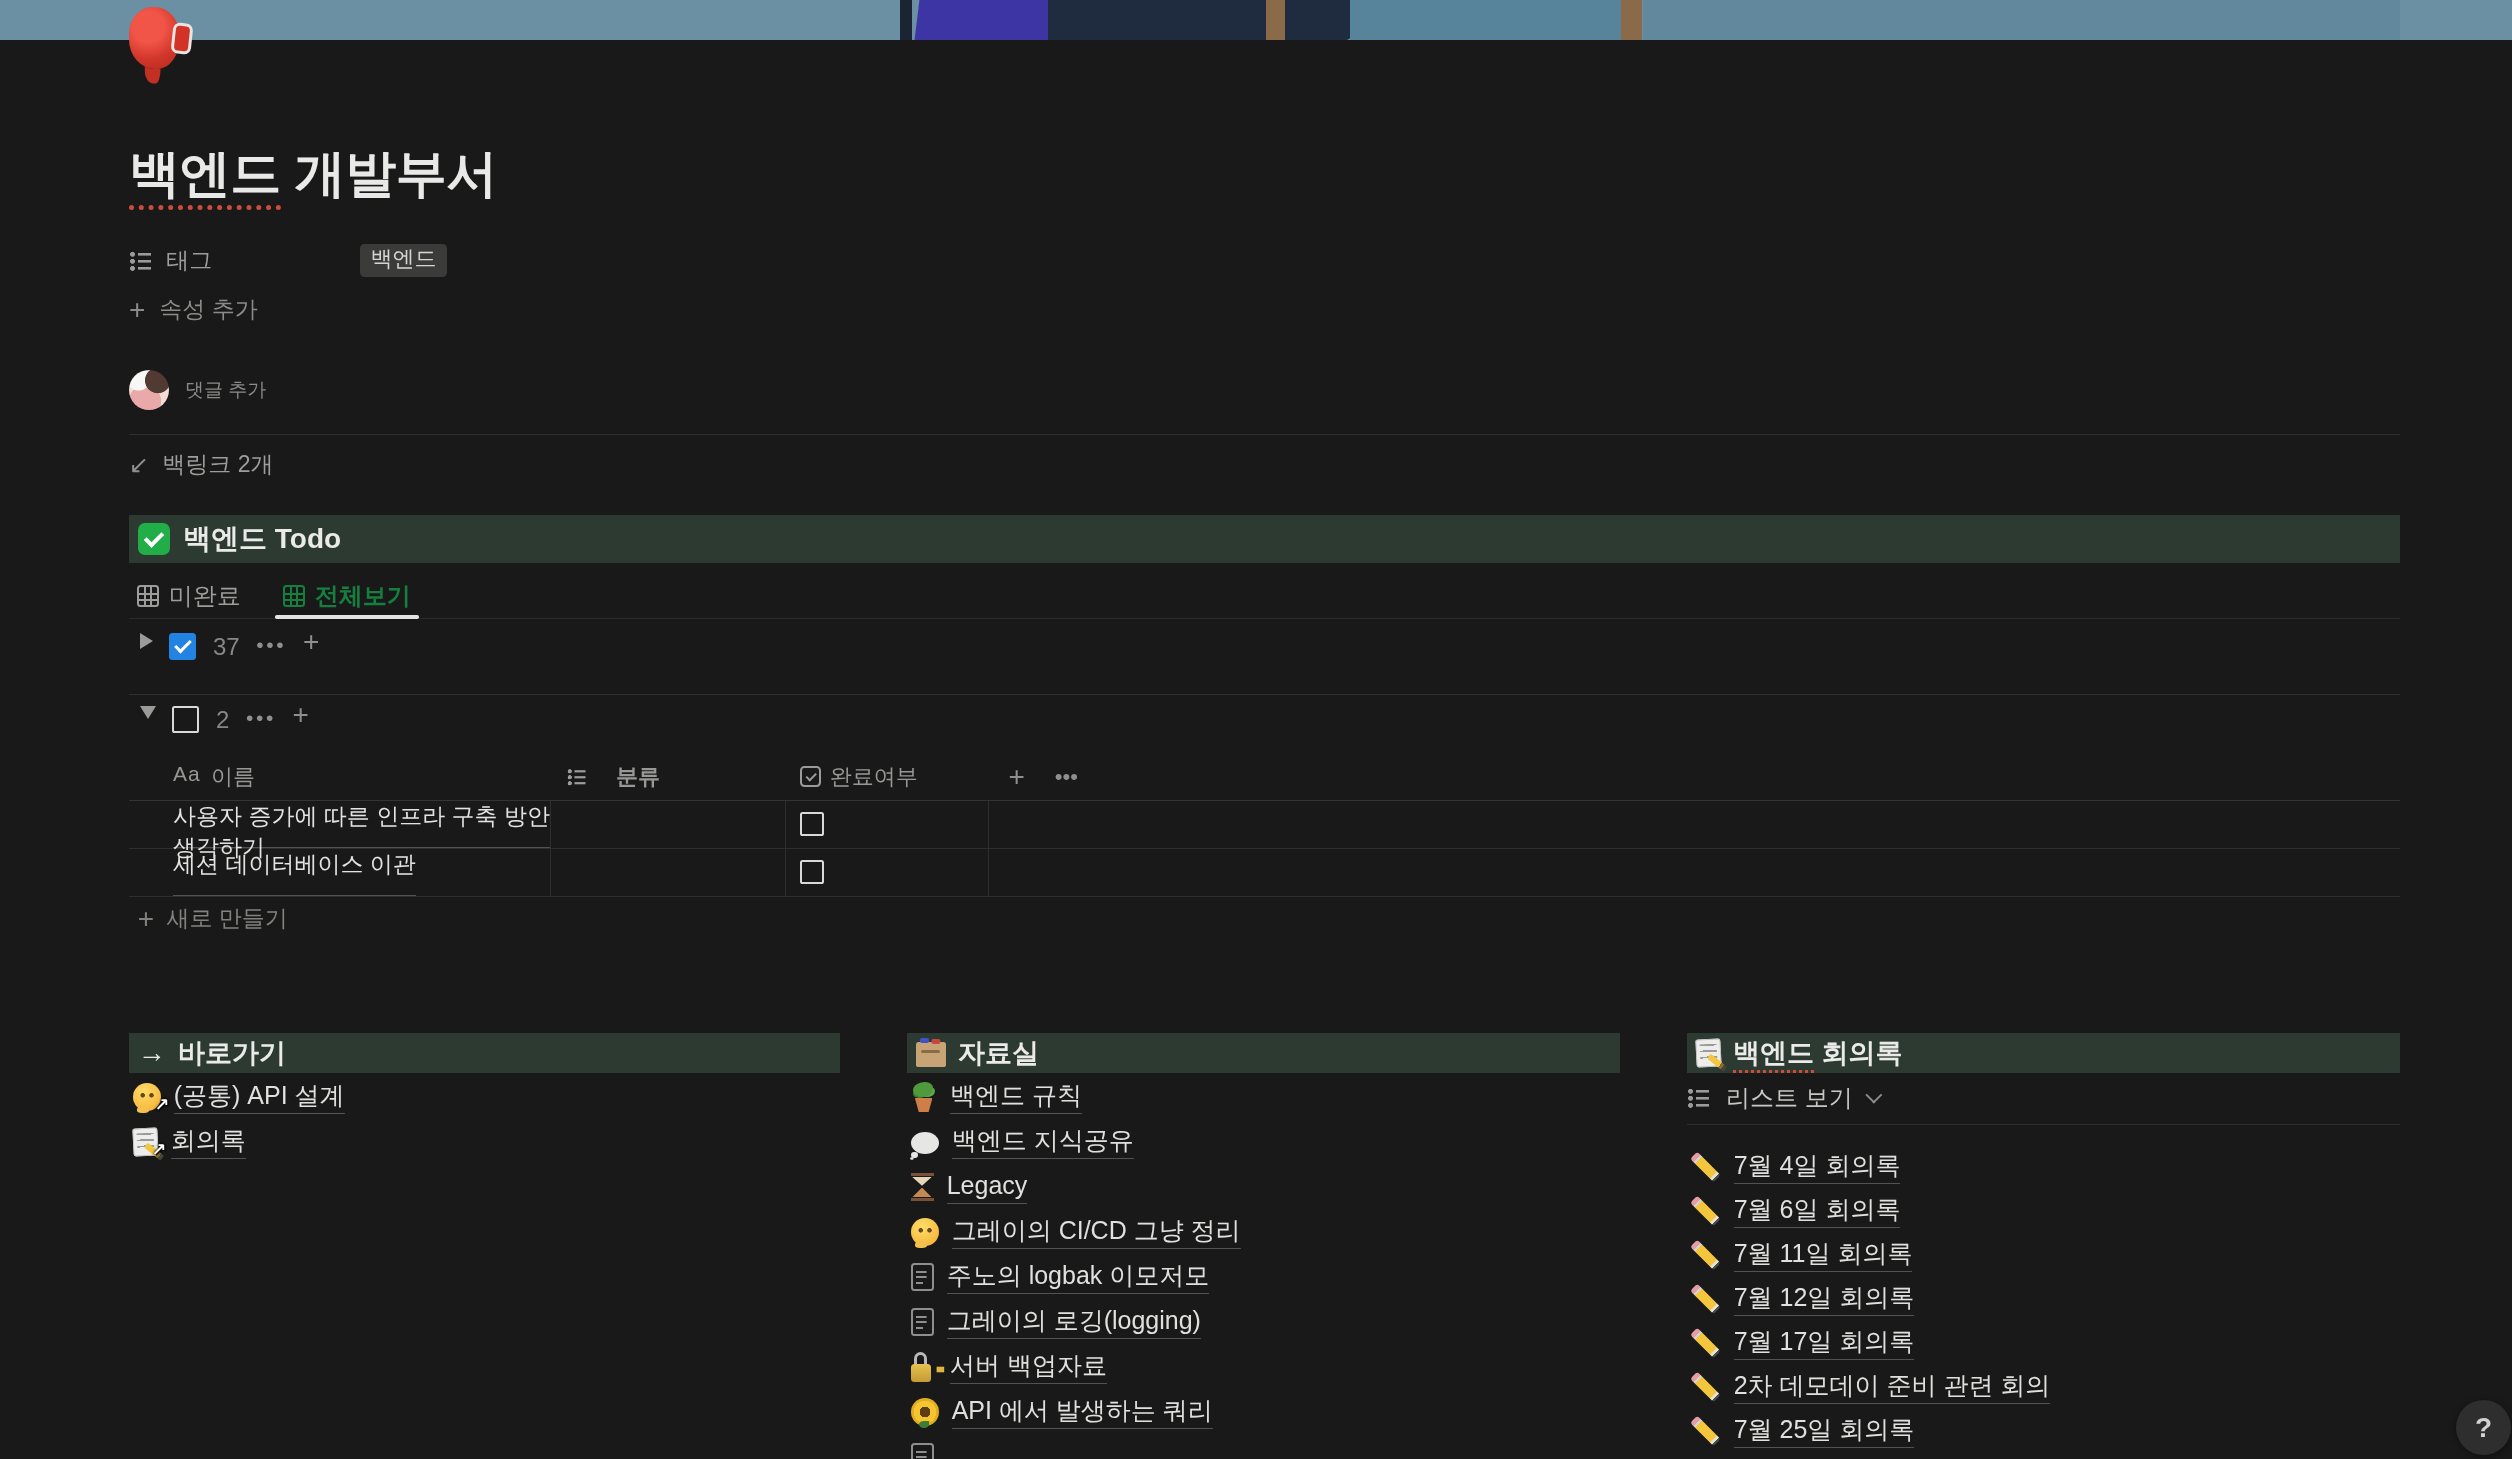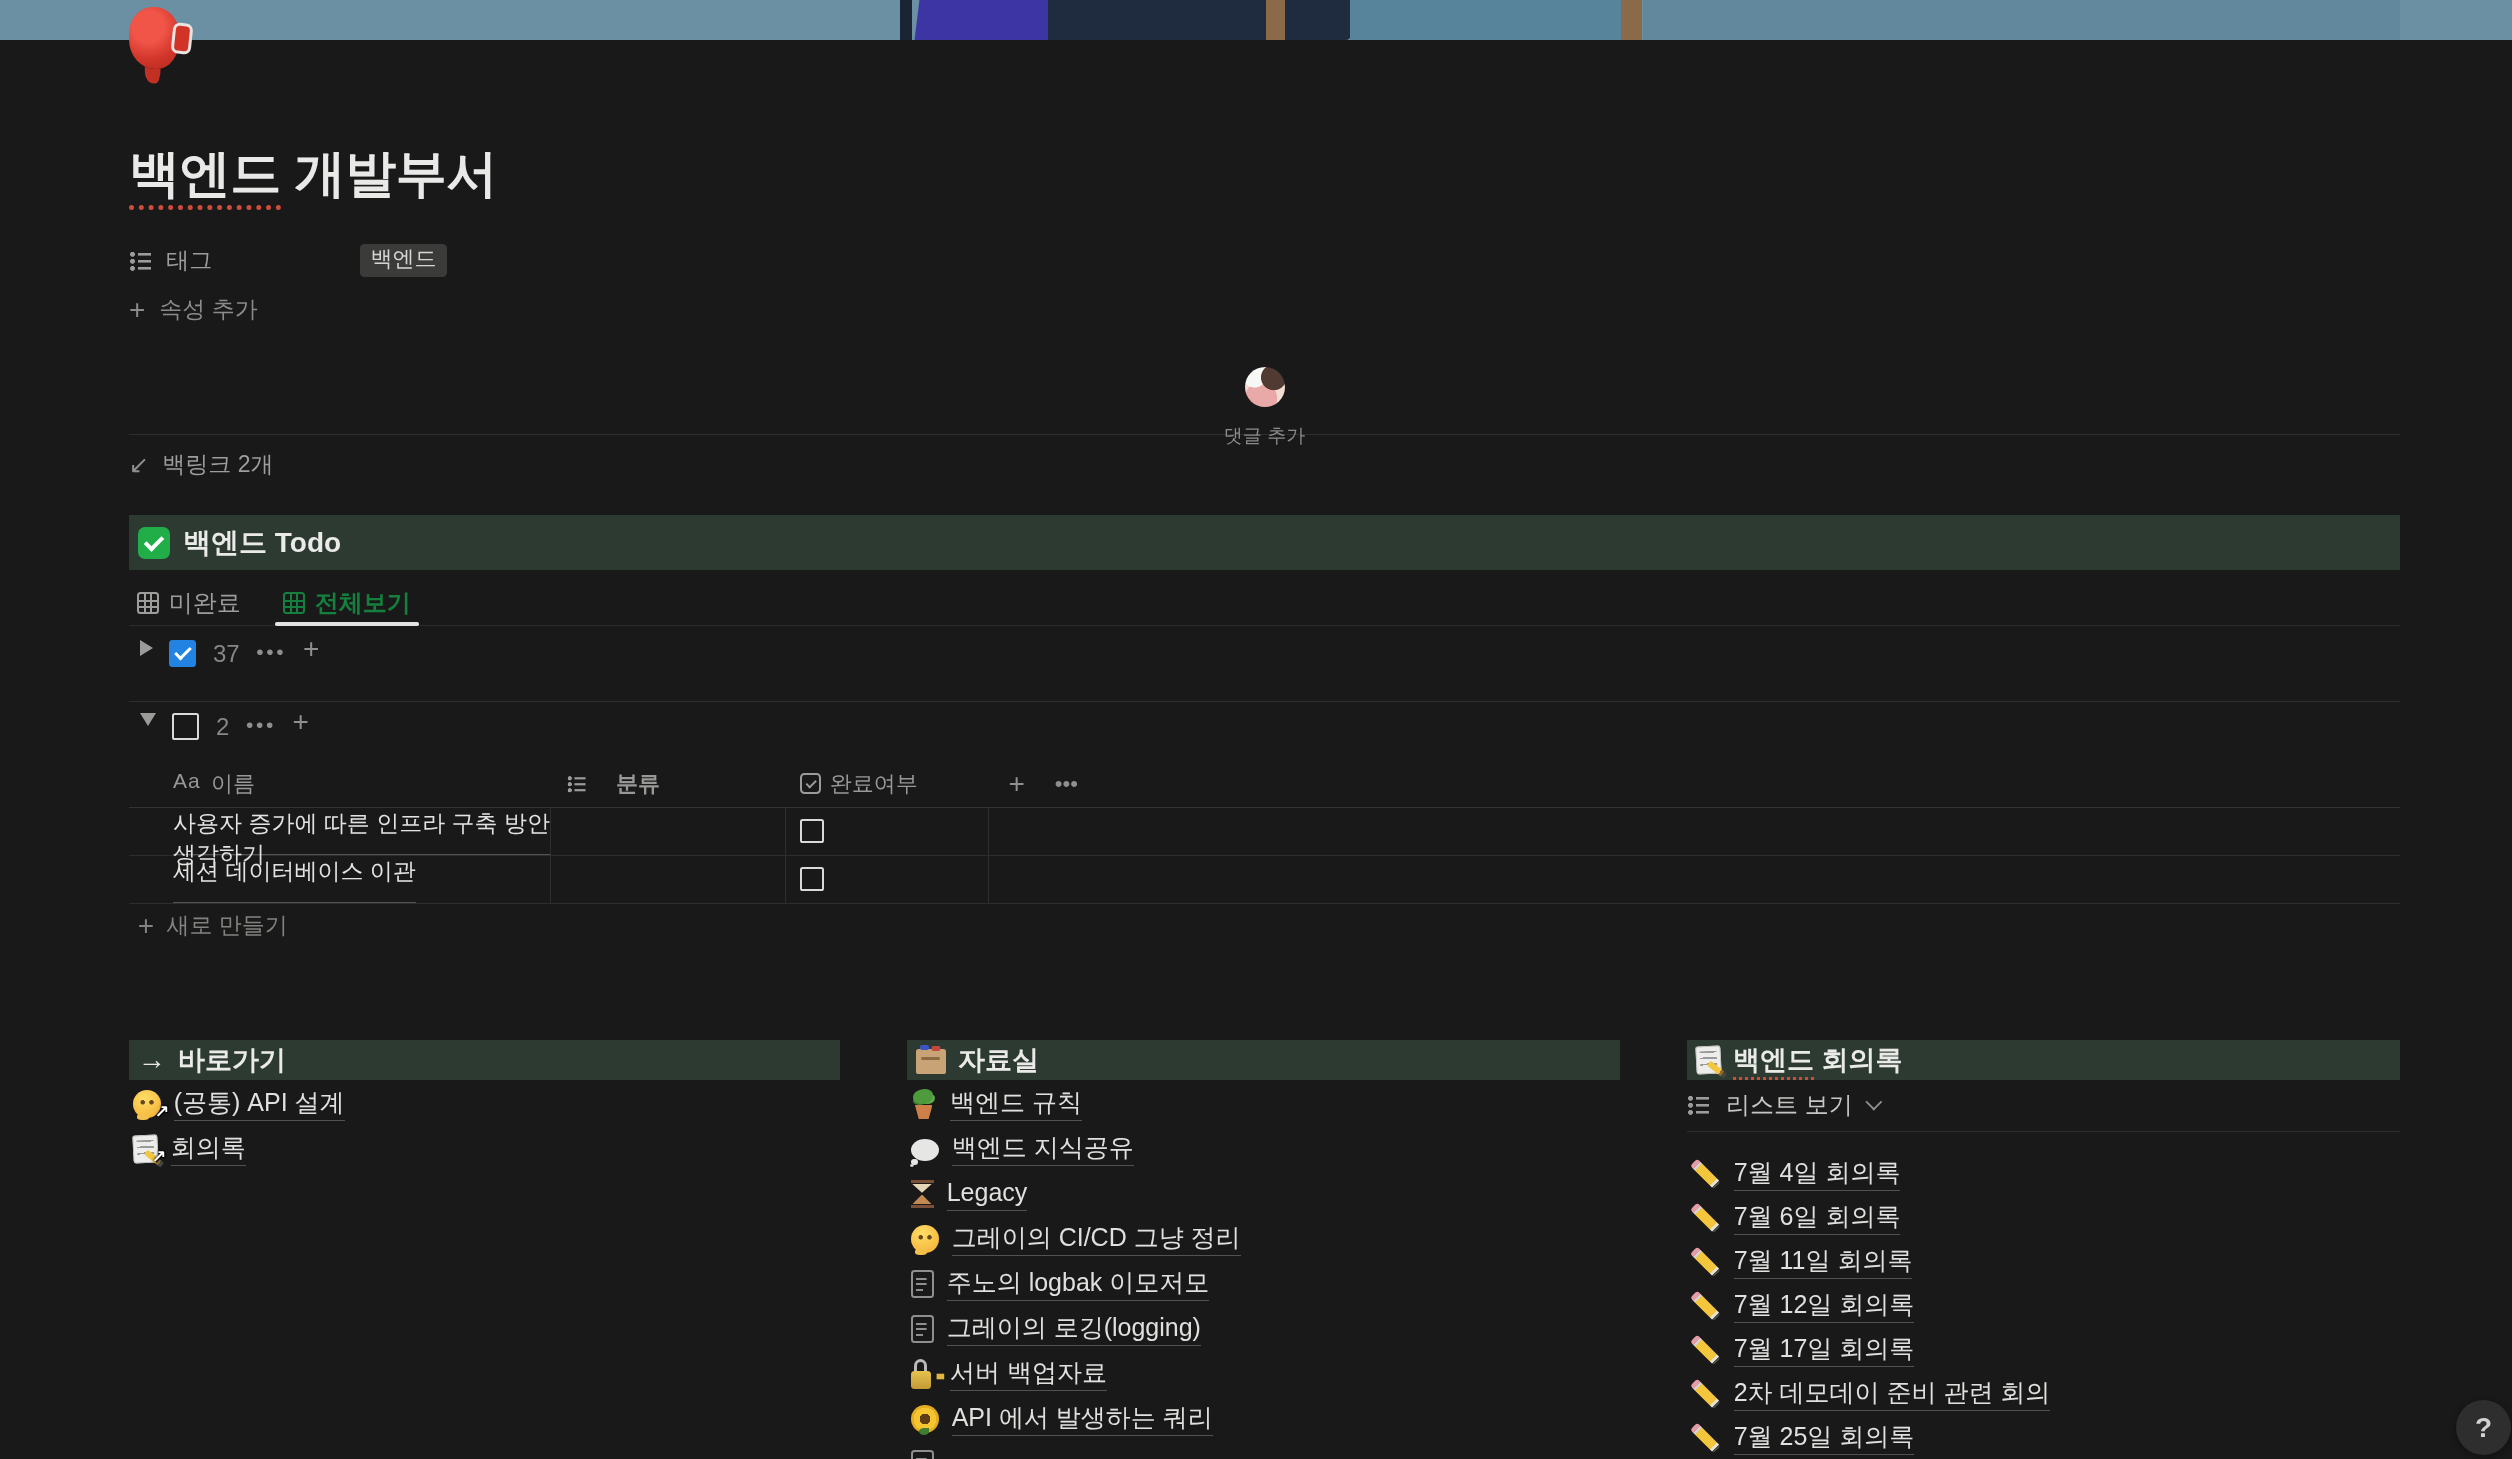--- a/index.html
+++ b/index.html
@@ -116,26 +116,26 @@
   .sp{border-bottom:5.3px dotted #cd4d3b;padding-bottom:2.6px;}
   .sp2{border-bottom:3.5px dotted #cd4d3b;padding-bottom:1.8px;}
   .page-icon-wrap{position:absolute;left:129px;top:5.3px;}
 
   .prop-row{display:flex;align-items:center;margin-top:39px;height:35px;font-size:23px;color:#9d9d9b;}
   .prop-key{display:flex;align-items:center;gap:13.2px;width:231px;}
   .chip{background:#3b3b39;color:#d5d5d3;font-size:22px;padding:2.6px 10.6px 4.4px;border-radius:4.4px;line-height:26.4px;}
   .prop-add{margin-top:14px;height:35px;display:flex;align-items:center;gap:14px;color:#8b8b89;font-size:23px;}
   .plus-glyph{font-size:28px;font-weight:400;line-height:17.6px;}
 
-  .comment-row{margin-top:40px;display:flex;align-items:center;gap:16px;height:46px;color:#8b8b89;font-size:19px;flex-direction:column;}
+  .comment-row{margin-top:40px;display:flex;align-items:center;gap:16px;height:46px;color:#8b8b89;font-size:19px;}
   .backlinks{margin-top:21px;border-top:0.9px solid rgba(255,255,255,0.094);padding-top:12.3px;}
   .backlinks-row{display:flex;align-items:center;gap:13.2px;height:35px;color:#9d9d9b;font-size:23px;}
   .bl-arrow{font-size:24px;color:#8f8f8d;}
 
-  .callout-heading{margin-top:33px;height:55px;background:#2c3a31;display:flex;align-items:center;gap:13.2px;
+  .callout-heading{margin-top:33px;height:48px;background:#2c3a31;display:flex;align-items:center;gap:13.2px;
     padding-left:8.8px;font-size:28px;font-weight:700;color:#eaeae9;box-sizing:border-box;}
   .tabs{margin-top:10.6px;height:44px;border-bottom:0.9px solid rgba(255,255,255,0.08);display:flex;gap:26.4px;}
   .tab{display:flex;align-items:center;gap:9.7px;font-size:24px;color:#9d9d9b;padding:0 8px;position:relative;cursor:pointer;}
   .tab.active{color:#15803d;font-weight:700;}
   .tab.active::after{content:"";position:absolute;left:0;right:0;bottom:-0.9px;height:3.5px;background:#e3e3e1;border-radius:1.8px;}
 
   .group-row{display:flex;align-items:flex-start;gap:16.7px;padding-left:10.6px;height:49px;font-size:24px;color:#87878a;}
   .group-row .dots{color:#8f8f8d;font-size:21px;letter-spacing:2.6px;}
   .group-row .plus-glyph{color:#8f8f8d;}
   .hr{border-top:0.9px solid rgba(255,255,255,0.094);margin-top:12.3px;}

